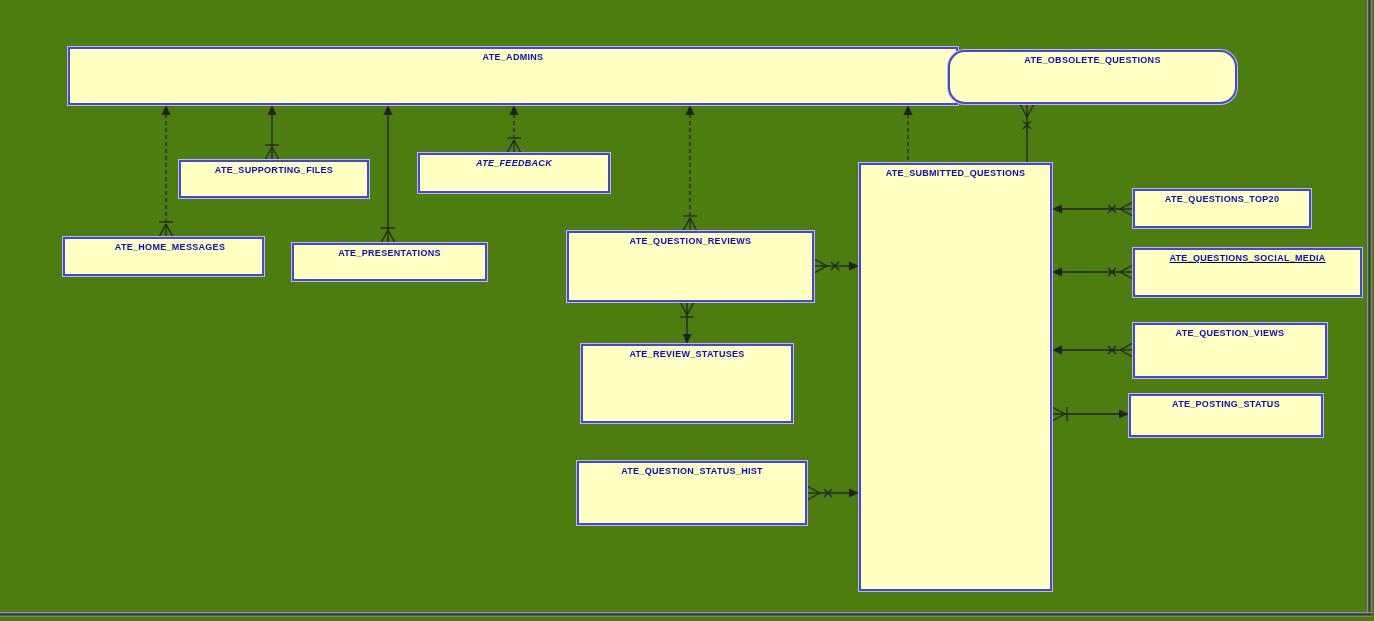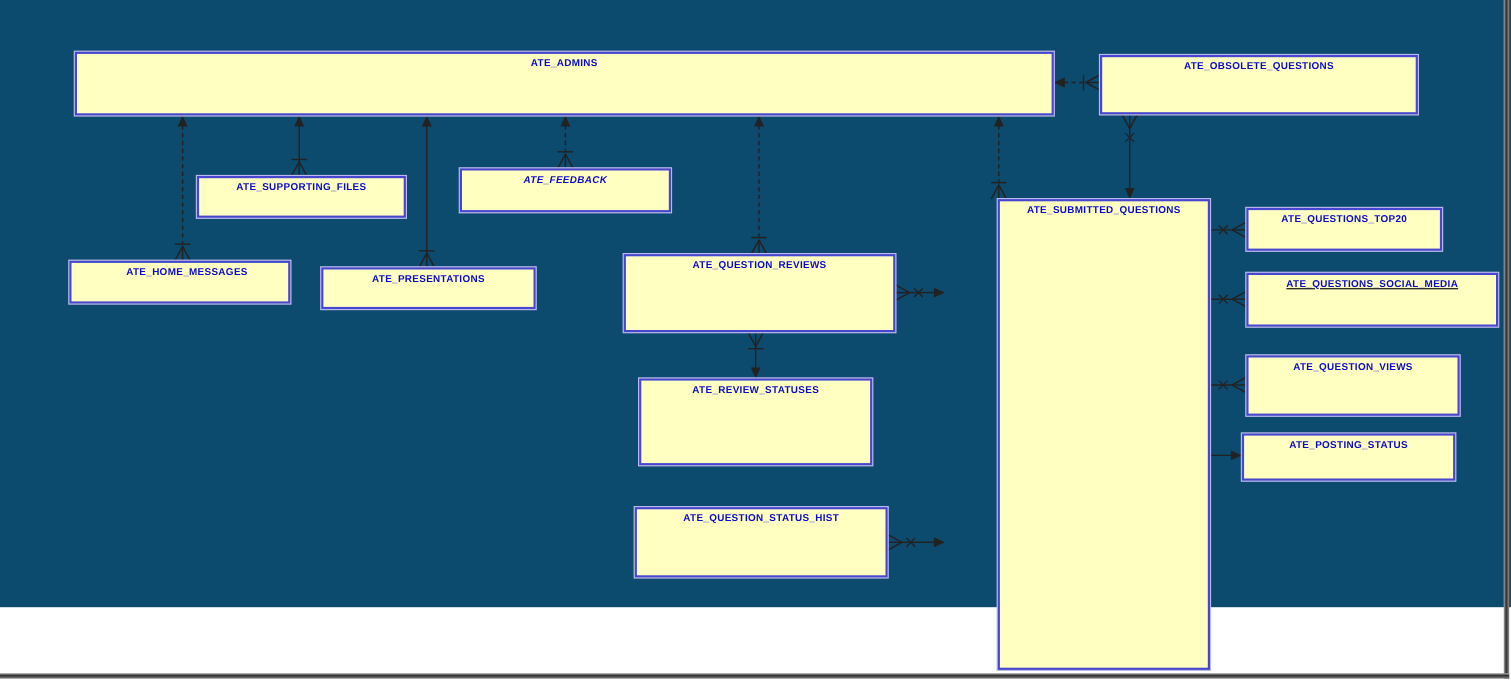--- a/index.html
+++ b/index.html
@@ -1,20 +1,20 @@
 <!DOCTYPE html>
 <html><head>
 <meta charset="utf-8">
 <style>
   html,body{margin:0;padding:0;}
   body{
     width:1374px;height:621px;position:relative;background:#ffffff;
     font-family:"Liberation Sans",sans-serif;overflow:hidden;
   }
-  #canvas{position:absolute;left:0;top:0;width:1374px;height:552px;background:#0c4a6e;}
+  #canvas{position:absolute;left:0;top:0;width:1374px;height:621px;background:#4d7c0f;}
   .entity{
     position:absolute;box-sizing:border-box;
     background:#ffffc2;border:2px solid #4646cf;
     box-shadow:0 0 0 1px #babaee;
   }
   .entity-label{
     margin-top:3px;text-align:center;font-weight:bold;font-size:9px;
     color:#0a0acc;letter-spacing:.3px;white-space:nowrap;
   }
   #wires{position:absolute;left:0;top:0;pointer-events:none;}
@@ -156,21 +156,21 @@
         <line x1="1065" y1="414" x2="1052" y2="421" stroke="#222222" stroke-width="1.3"></line>
         <line x1="1067" y1="407" x2="1067" y2="421" stroke="#222222" stroke-width="1.3"></line>
         <polygon points="1129,414 1119,409.5 1119,418.5" fill="#222222"></polygon>
         <line x1="1065" y1="414" x2="1120" y2="414" stroke="#222222" stroke-width="1.3"></line>
       </g>
     </svg>
 
 <div class="entity" style="left: 68px; top: 47px; width: 890px; height: 58px;">
       <div class="entity-label">ATE_ADMINS</div>
     </div>
-    <div class="entity" style="left: 1000px; top: 50px; width: 289px; height: 54px;">
+    <div class="entity" style="left: 948px; top: 50px; width: 289px; height: 54px; border-radius: 17px;">
       <div class="entity-label">ATE_OBSOLETE_QUESTIONS</div>
     </div>
     <div class="entity" style="left: 179px; top: 160px; width: 190px; height: 38px;">
       <div class="entity-label">ATE_SUPPORTING_FILES</div>
     </div>
     <div class="entity" style="left: 418px; top: 153px; width: 192px; height: 40px; font-style: italic;">
       <div class="entity-label">ATE_FEEDBACK</div>
     </div>
     <div class="entity" style="left: 63px; top: 237px; width: 201px; height: 39px; padding-left: 13px;">
       <div class="entity-label">ATE_HOME_MESSAGES</div>
@@ -180,21 +180,21 @@
     </div>
     <div class="entity" style="left: 567px; top: 231px; width: 247px; height: 71px;">
       <div class="entity-label">ATE_QUESTION_REVIEWS</div>
     </div>
     <div class="entity" style="left: 581px; top: 344px; width: 212px; height: 79px;">
       <div class="entity-label">ATE_REVIEW_STATUSES</div>
     </div>
     <div class="entity" style="left: 577px; top: 461px; width: 230px; height: 64px;">
       <div class="entity-label">ATE_QUESTION_STATUS_HIST</div>
     </div>
-    <div class="entity" style="left: 859px; top: 181px; width: 193px; height: 428px; margin-left: 48px;">
+    <div class="entity" style="left: 859px; top: 163px; width: 193px; height: 428px;">
       <div class="entity-label">ATE_SUBMITTED_QUESTIONS</div>
     </div>
     <div class="entity" style="left: 1133px; top: 189px; width: 178px; height: 39px;">
       <div class="entity-label">ATE_QUESTIONS_TOP20</div>
     </div>
     <div class="entity" style="left: 1133px; top: 248px; width: 229px; height: 49px; text-decoration: underline;">
       <div class="entity-label">ATE_QUESTIONS_SOCIAL_MEDIA</div>
     </div>
     <div class="entity" style="left: 1133px; top: 323px; width: 194px; height: 55px;">
       <div class="entity-label">ATE_QUESTION_VIEWS</div>

